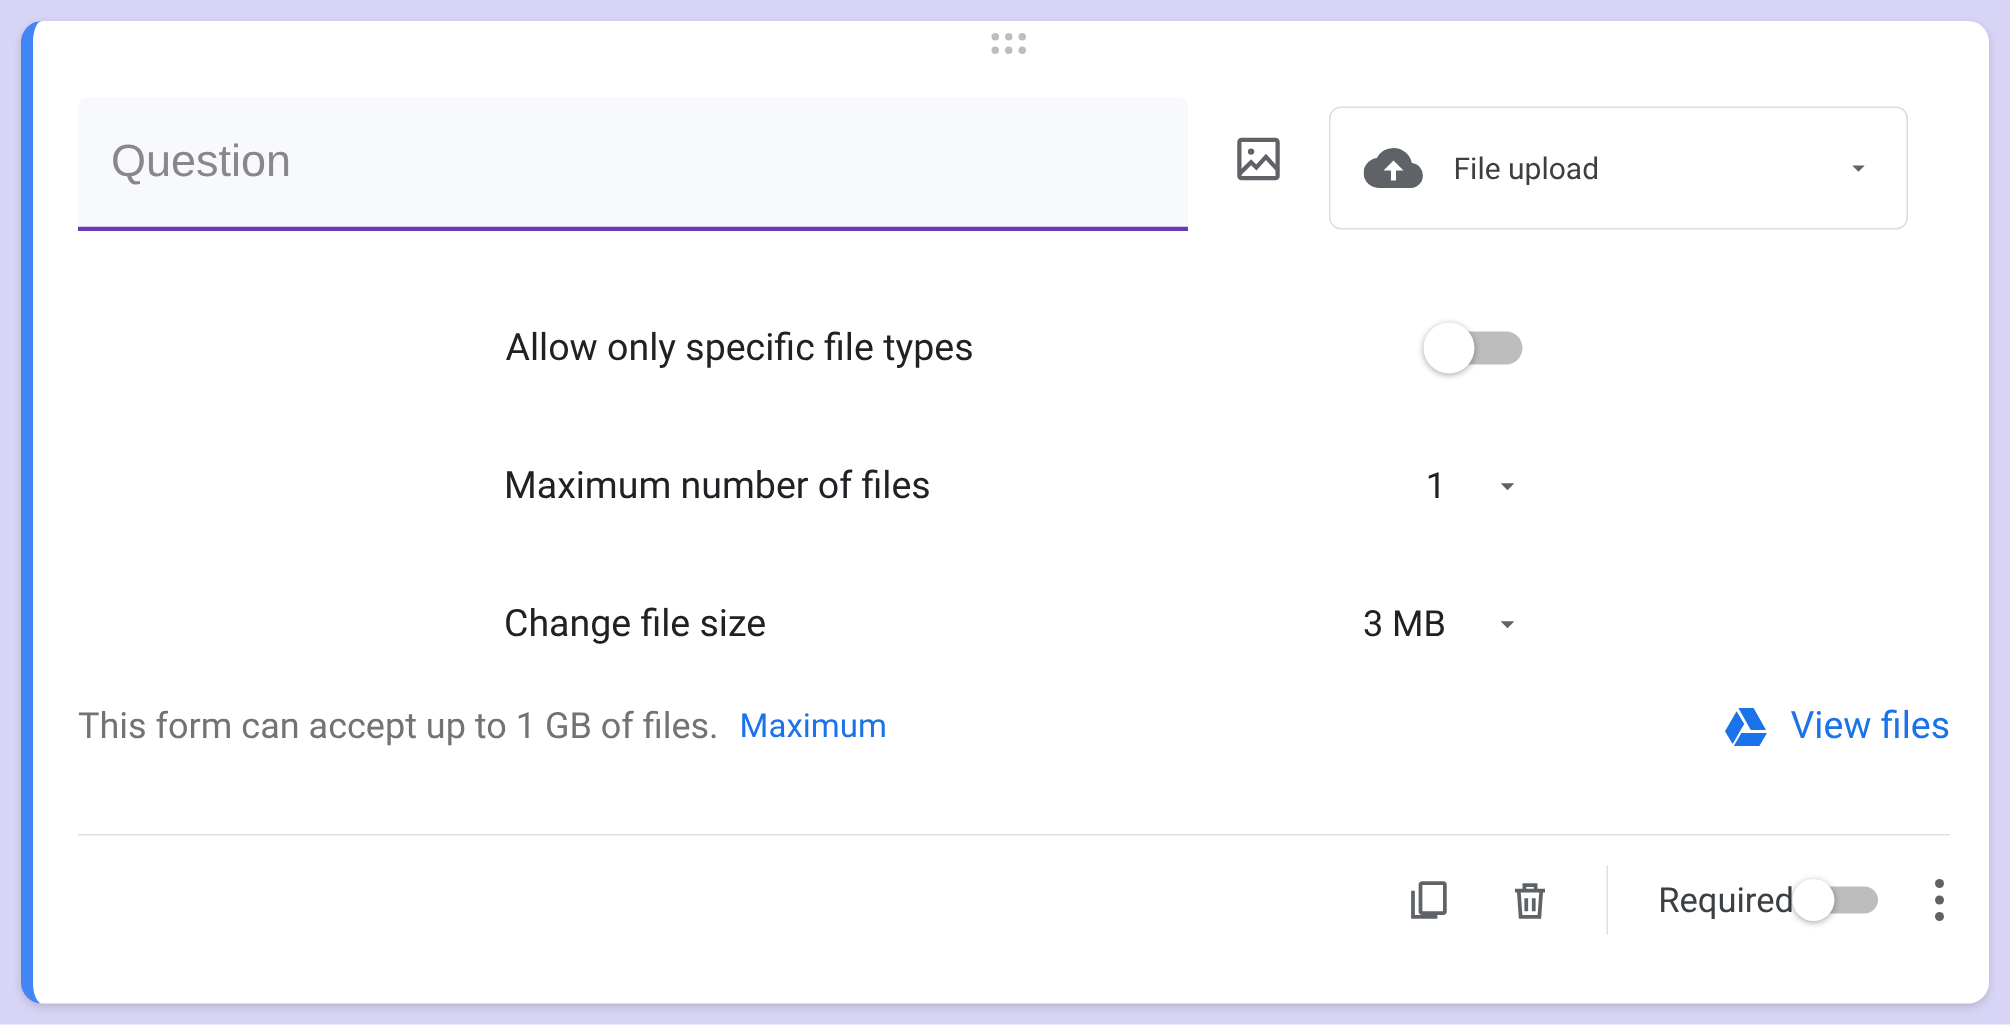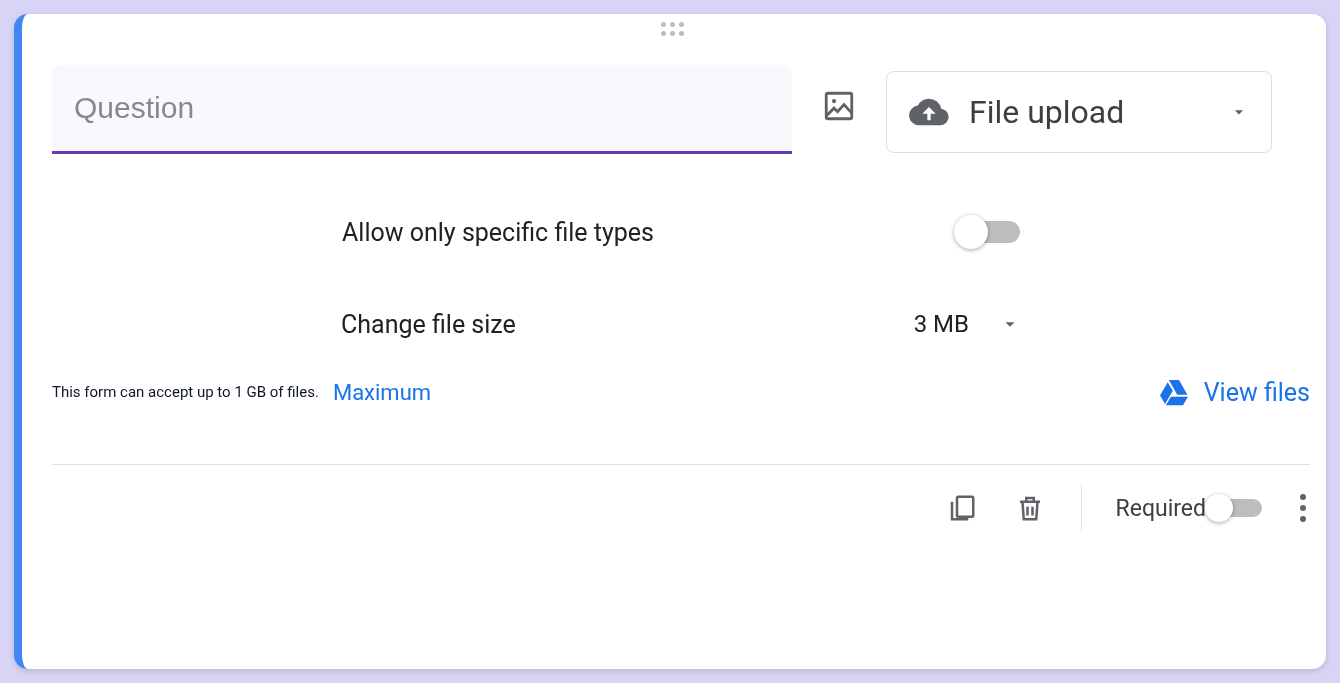--- a/index.html
+++ b/index.html
@@ -10,21 +10,21 @@
     height: 683px;
     padding: 14px;
   }
   .card {
     background: #fff;
     border-radius: 14px;
     width: 100%;
     height: 100%;
     position: relative;
     box-shadow: 0 2px 6px rgba(0,0,0,0.15);
-    padding: 23px 16px 0 30px;
+    padding: 23px 26px 0 30px;
     border-left: 8px solid #4285f4;
     overflow: hidden;
   }
   .drag-handle {
     position: absolute;
     top: 8px;
     left: 50%;
     transform: translateX(-50%);
     width: 26px;
     height: 14px;
@@ -72,21 +72,21 @@
     height: 82px;
     border: 1px solid #dadce0;
     border-radius: 8px;
     display:flex;
     align-items:center;
     padding: 0 22px;
     cursor:pointer;
     gap: 20px;
   }
   .type-select .cloud { color:#5f6368; }
-  .type-select .label { font-size: 32px; color:#3c4043; flex:1; }
+  .type-select .label { font-size: 20px; color:#3c4043; flex:1; }
   .type-select .caret { color:#5f6368; }
   .settings {
     margin-top: 56px;
   }
   .setting-row {
     display:flex;
     align-items:center;
     height: 44px;
     margin-bottom: 48px;
     justify-content: center;
@@ -122,21 +122,21 @@
   }
   .mini-select .val { font-size:24px; color:#202124; }
   .mini-select .caret { color:#5f6368; }
   .info-row {
     display:flex;
     align-items:center;
     justify-content: space-between;
     margin-top: 30px;
   }
   .info-left { display:flex; align-items:center; gap: 14px;}
-  .info-text { font-size:15px; color:#0f172a; }
+  .info-text { font-size:24px; color:#737373; }
   .change-link { font-size:22px; color:#1a73e8; cursor:pointer; }
   .view-folder {
     display:flex; align-items:center; gap:14px;
     color:#1a73e8; font-size:25px; cursor:pointer;
   }
   .divider {
     border:none; border-top:1px solid #e0e0e0;
     margin-top: 56px;
   }
   .footer {
@@ -203,20 +203,29 @@
 
   <div class="settings">
 
     <div class="setting-row">
       <div class="setting-label">Allow only specific file types</div>
       <div class="toggle">
         <div class="knob"></div>
       </div>
     </div>
 
+    <div class="setting-row">
+      <div class="setting-label">Maximum number of files</div>
+      <div class="mini-select">
+        <span class="val">1</span>
+        <svg class="caret" width="22" height="22" viewBox="0 0 24 24" fill="currentColor">
+            <path d="M7 10l5 5 5-5z"></path>
+          </svg>
+      </div>
+    </div>
 
     <div class="setting-row" style="margin-bottom:0;">
       <div class="setting-label">Change file size</div>
       <div class="mini-select">
         <span class="val">3 MB</span>
         <svg class="caret" width="22" height="22" viewBox="0 0 24 24" fill="currentColor">
             <path d="M7 10l5 5 5-5z"></path>
           </svg>
       </div>
     </div>

